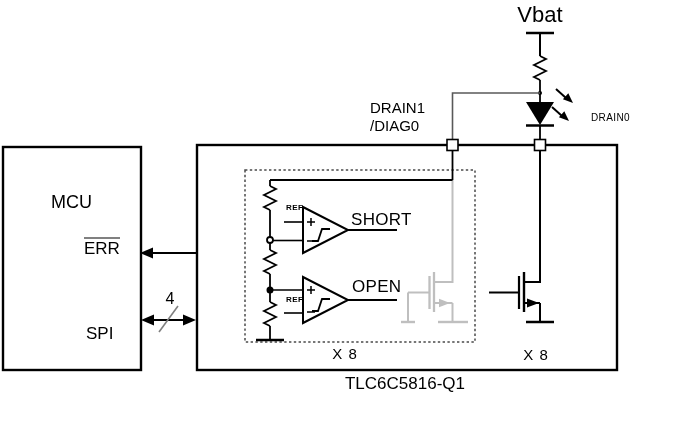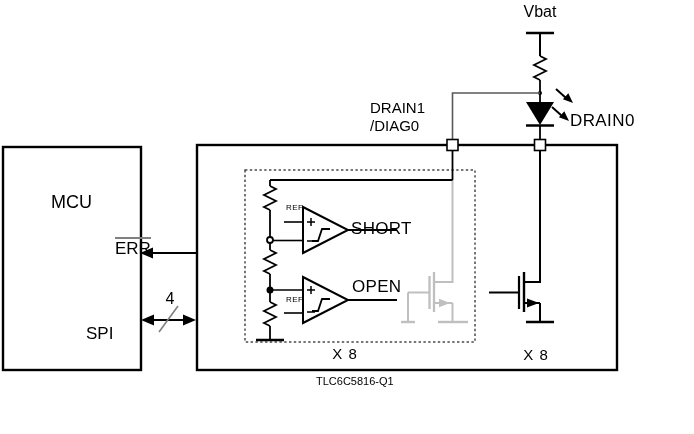--- a/index.html
+++ b/index.html
@@ -3,34 +3,34 @@
 <meta charset="utf-8">
 <style>
   html,body{margin:0;padding:0;background:#fff;}
   #canvas{
     position:relative;width:694px;height:434px;background:#ffffff;
     font-family:"Liberation Sans",sans-serif;color:#000;overflow:hidden;
   }
   #wires{position:absolute;left:0;top:0;}
   .lbl{position:absolute;white-space:pre;line-height:1.1;}
   .mcu-title{left:2px;top:193px;width:139px;font-size:18px;text-align:center;}
-  .err{left:84px;top:237px;font-size:17px;border-top:2px solid #808080;padding-top:1px;display:inline-block;margin-left:31px;}
+  .err{left:84px;top:237px;font-size:17px;border-top:2px solid #808080;padding-top:1px;display:inline-block;}
   .spi{left:86px;top:306px;font-size:17px;margin-top:19px;}
   .buswidth{left:160px;top:290px;width:20px;font-size:16px;text-align:center;}
-  .vbat{left:508px;top:3px;width:64px;font-size:16px;text-align:center;}
+  .vbat{left:508px;top:3px;width:64px;font-size:22px;text-align:center;}
   .drain1{left:370px;top:99px;font-size:15px;line-height:18px;}
-  .drain0{left:570px;top:112px;font-size:17px;letter-spacing:.4px;}
-  .shortlbl{left:351px;top:220px;font-size:17px;letter-spacing:.3px;}
+  .drain0{left:591px;top:112px;font-size:10px;letter-spacing:.4px;}
+  .shortlbl{left:351px;top:211px;font-size:17px;letter-spacing:.3px;}
   .openlbl{left:352px;top:278px;font-size:17px;letter-spacing:.3px;}
-  .ref{font-size:8px;font-weight:normal;letter-spacing:.5px;}
+  .ref{font-size:8px;font-weight:bold;letter-spacing:.5px;}
   .ref1{left:286px;top:204px;}
   .ref2{left:286px;top:296px;}
   .x8l{left:322px;top:346px;width:46px;font-size:15px;text-align:center;letter-spacing:1px;}
   .x8r{left:513px;top:347px;width:46px;font-size:15px;text-align:center;letter-spacing:1px;}
-  .chip{left:316px;top:375px;width:140px;font-size:11px;text-align:left;}
+  .chip{left:325px;top:375px;width:140px;font-size:17px;text-align:right;}
   .copyright{left:390px;top:409px;width:300px;font-size:11.5px;text-align:right;color:#1c1c1c;}
 </style>
 </head>
 <body>
 
 <div id="canvas">
 
   <svg id="wires" width="694" height="434" viewBox="0 0 694 434">
 
     <rect x="3" y="147" width="138" height="223" fill="#fff" stroke="#000" stroke-width="2.4"></rect>

